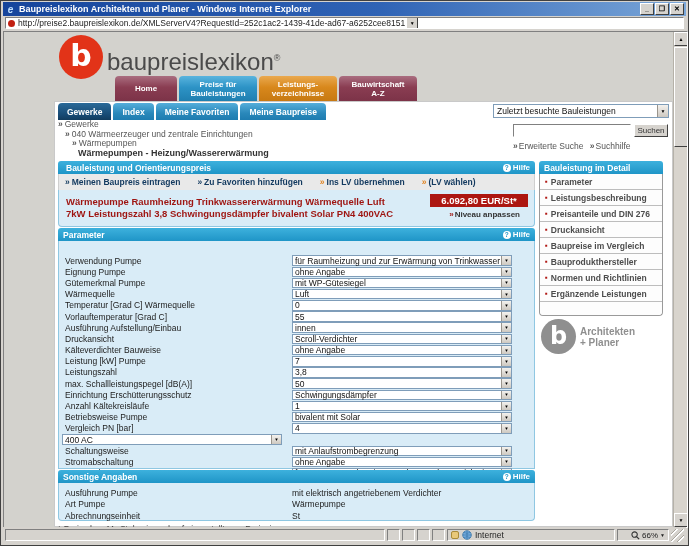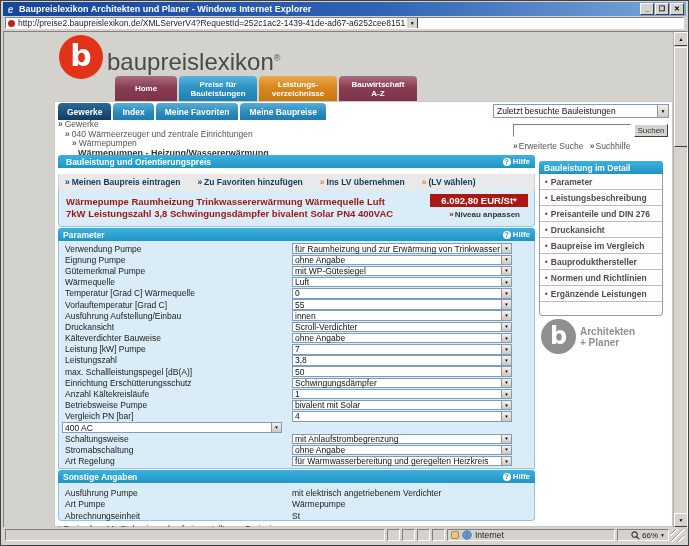--- a/index.html
+++ b/index.html
@@ -97,21 +97,21 @@
 
   .descpanel{position:absolute;left:54px;top:158px;width:477px;height:37px;background:#d9ecf7;
     border:1px solid #8fc7e2;border-top:none;border-radius:0 0 4px 4px;}
   .desc{position:absolute;left:7px;top:6px;font-size:9.5px;font-weight:bold;color:#9e1410;line-height:12px;white-space:nowrap;}
   .pricebox{position:absolute;right:6px;top:4px;width:98px;height:13px;background:#ac1712;
     color:#fff;font-weight:bold;font-size:9.5px;display:flex;align-items:center;justify-content:center;white-space:nowrap;}
   .niveau{position:absolute;right:14px;top:20px;font-size:8px;font-weight:bold;color:#333;white-space:nowrap;}
   .niveau .chev{color:#9e1410;margin-right:1px;}
 
   .parampanel{position:absolute;left:54px;top:209px;width:477px;height:228px;background:#d9ecf7;
-    border:1px solid #8fc7e2;border-top:none;padding:2px 3px 0 3px;}
+    border:1px solid #8fc7e2;border-top:none;padding:14px 3px 0 3px;}
   .prow{height:11.2px;display:flex;align-items:center;white-space:nowrap;overflow:visible;}
   .plabel{width:230px;font-size:8.5px;color:#222;flex:none;padding-left:3px;overflow:hidden;}
   .pselect{width:220px;height:10.5px;background:#fff;border:1px solid #7f9db9;display:flex;align-items:center;flex:none;}
   .pselect .sel-text{flex:1;font-size:8.5px;color:#111;padding-left:2px;overflow:hidden;}
   .pselect .selbtn{width:10px;font-size:4.5px;}
 
   .otherpanel{position:absolute;left:54px;top:451px;width:477px;height:38px;background:#d9ecf7;
     border:1px solid #8fc7e2;border-top:none;border-radius:0 0 4px 4px;padding:3px 3px 0 3px;}
   .orow{height:11.5px;display:flex;align-items:flex-end;white-space:nowrap;}
   .orow .plabel{width:230px;}
@@ -233,21 +233,21 @@
         <div class="crumb-cur">Wärmepumpen - Heizung/Wassererwärmung</div>
       </div>
 
       <div class="search-input"></div>
       <div class="search-btn">Suchen</div>
       <div class="search-links">
         <span class="chev">»</span><span>Erweiterte Suche</span>
         <span class="chev">»</span><span>Suchhilfe</span>
       </div>
 
-      <div class="secbar leftcol-x" style="top:123px;padding-left:8px;">
+      <div class="secbar leftcol-x" style="top:129px;padding-left:8px;">
         <span>Bauleistung und Orientierungspreis</span>
           <span class="sp"></span>
         <span class="help">
             <span class="q">?</span>
             <span>Hilfe</span>
           </span>
       </div>
       <div class="actions">
 
           <span class="action"><span class="chev">»</span><span>Meinen Baupreis eintragen</span></span>

